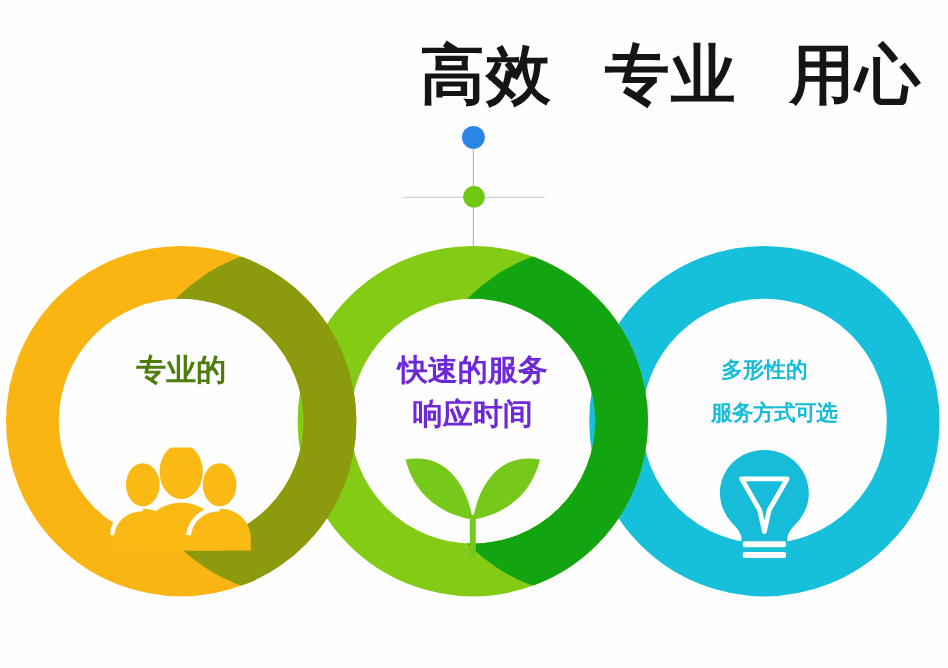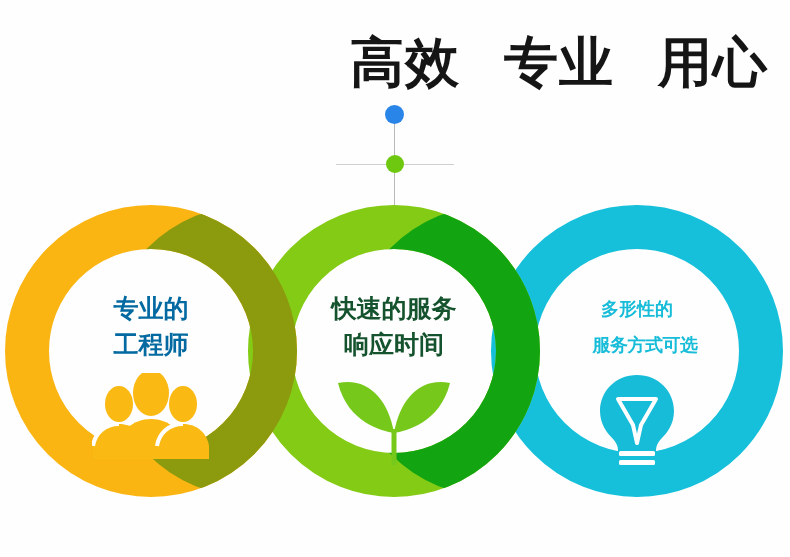--- a/index.html
+++ b/index.html
@@ -144,22 +144,22 @@
     left: 0;
     width: 292px;
     text-align: center;
     font-size: 25px;
     line-height: 36px;
     font-weight: bold;
     white-space: nowrap;
     font-family: "DejaVu Sans", "Liberation Sans", sans-serif;
   }
   .cell-text .ln { display: block; }
-  .cell-1 .cell-text { color: #0369a1; }
-  .cell-2 .cell-text { color: #14532d; }
+  .cell-1 .cell-text { color: #4d7c0f; }
+  .cell-2 .cell-text { color: #6d28d9; }
   .cell-3 .cell-text {
     color: #16bcd8;
     font-size: 18px;
   }
   .cell-3 .cell-text .ln2 { letter-spacing: -0.5px; padding-left: 16px; }
 
   .cell-icon {
     position: absolute;
     left: 0;
     top: 168px;
@@ -193,21 +193,20 @@
   <div class="lens lens-a">
     <div class="lens-inner"></div>
   </div>
   <div class="lens lens-b">
     <div class="lens-inner"></div>
   </div>
 
   <div class="cell cell-1">
     <div class="cell-text">
       <span class="ln ln1">专业的</span>
-      <span class="ln ln2">工程师</span>
     </div>
     <div class="cell-icon">
       <svg width="118" height="86" viewBox="0 0 118 86">
         <g fill="#fbb913">
           <ellipse cx="27" cy="31" rx="14" ry="18"></ellipse>
           <path d="M27 51c-14 0-24 9-26 22 0 0 0 13 0 13h52s0-13 0-13c-2-13-12-22-26-22z"></path>
           <ellipse cx="91" cy="31" rx="14" ry="18"></ellipse>
           <path d="M91 51c-14 0-24 9-26 22 0 0 0 13 0 13h52s0-13 0-13c-2-13-12-22-26-22z"></path>
           <ellipse cx="59" cy="20" rx="18" ry="23"></ellipse>
           <path d="M59 46c-18 0-31 12-33 29 0 0 0 11 0 11h66s0-11 0-11c-2-17-15-29-33-29z"></path>

